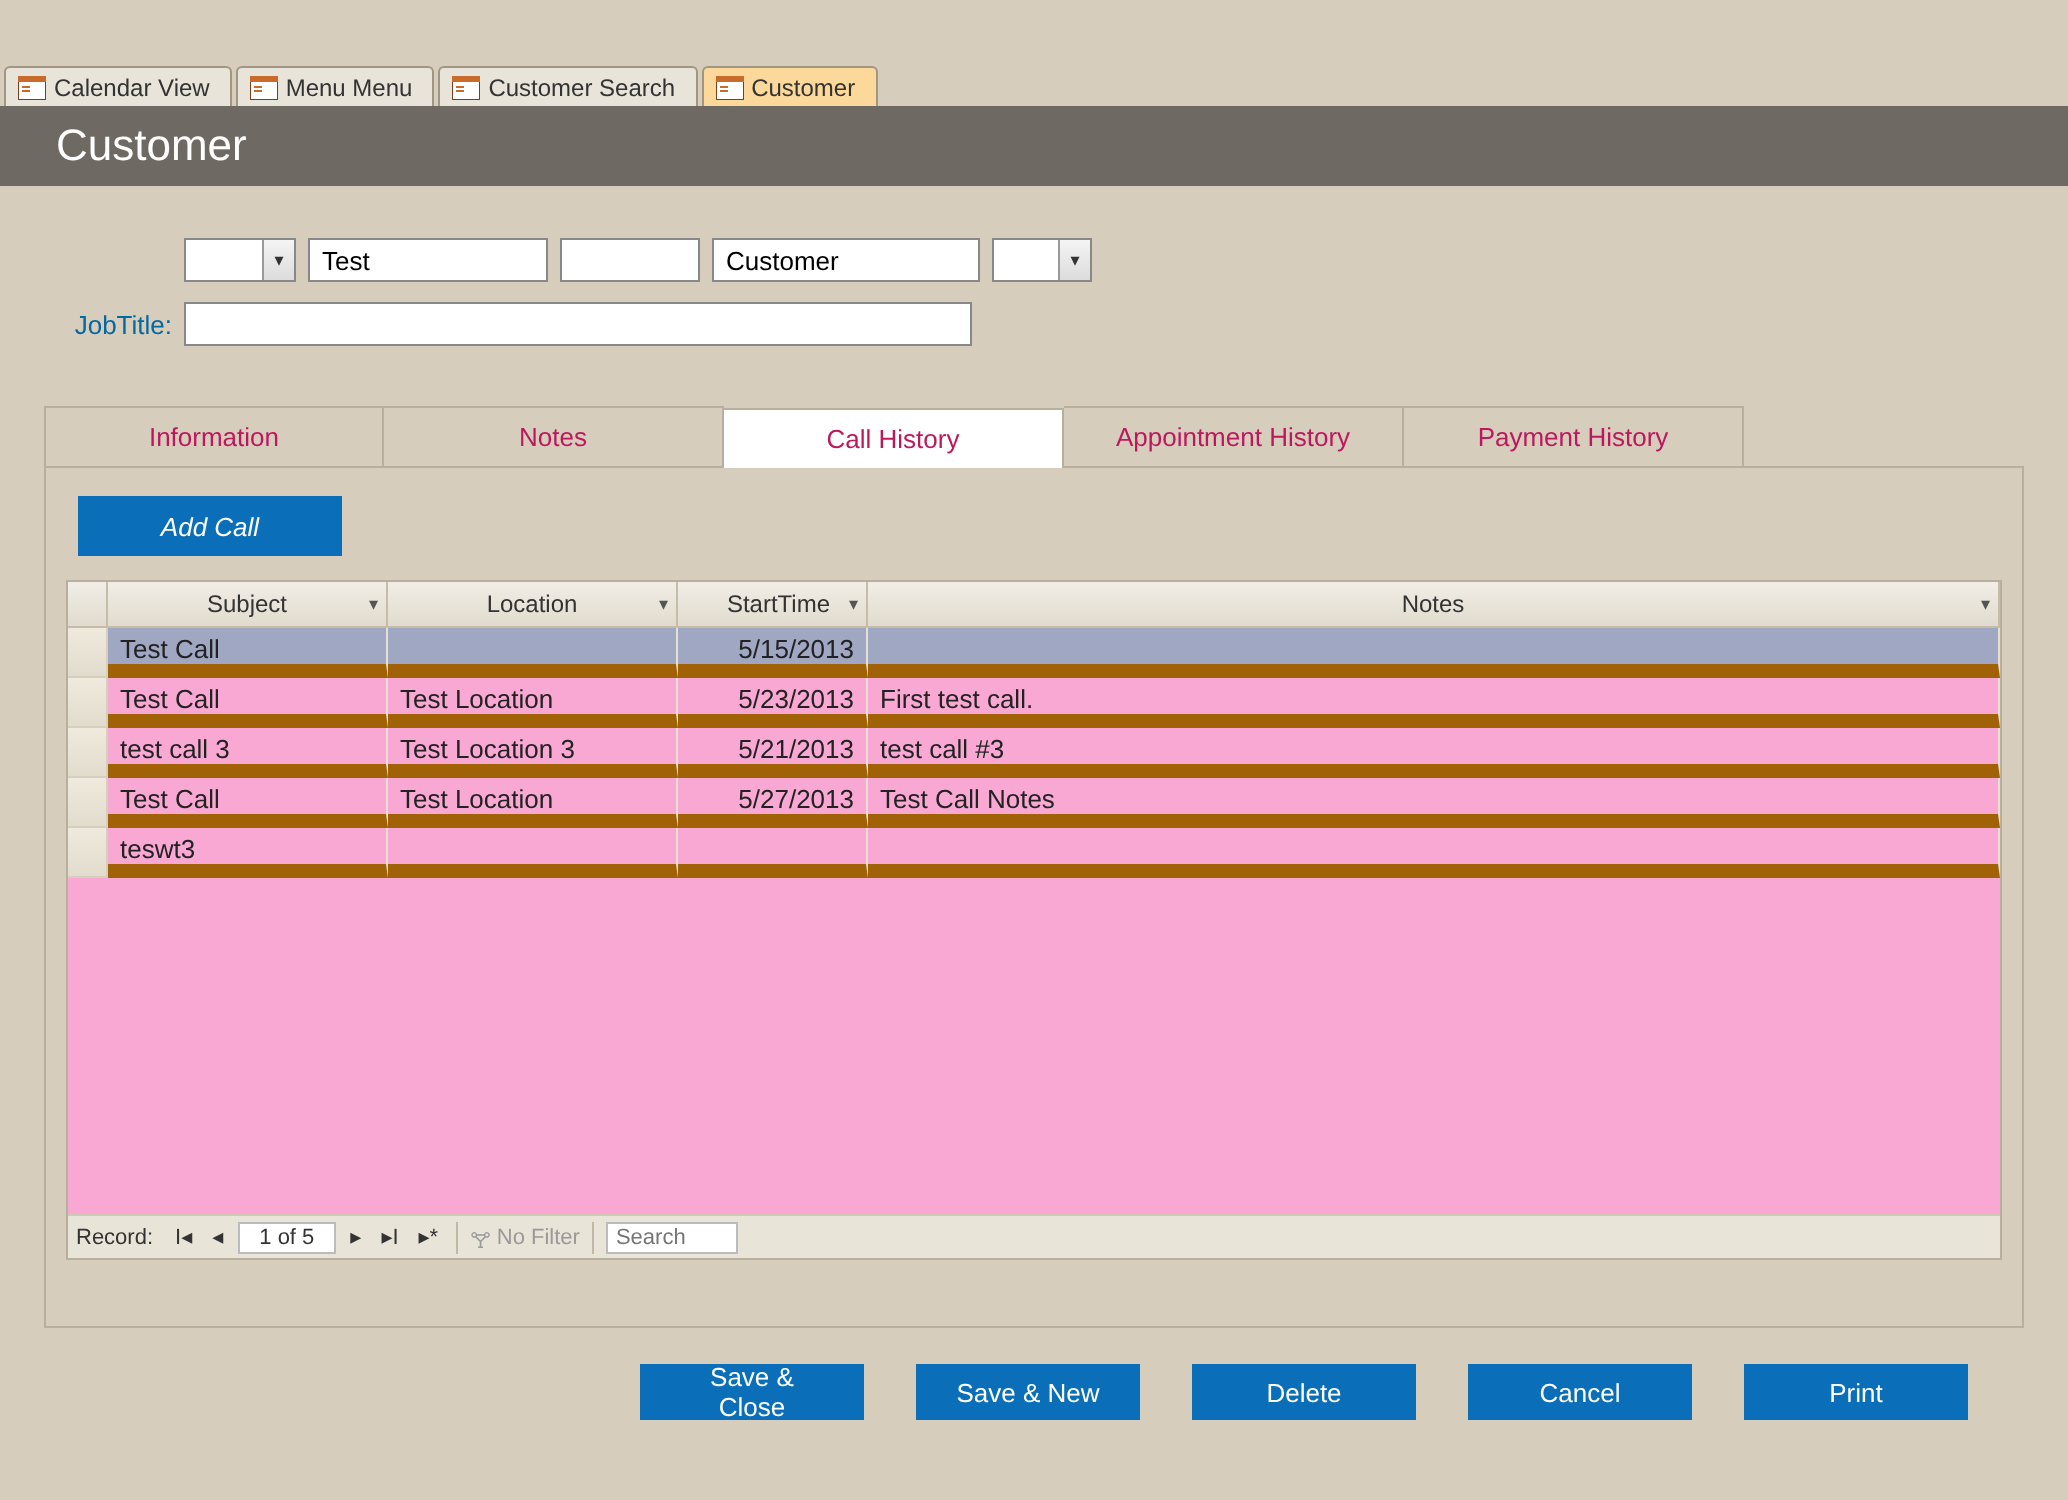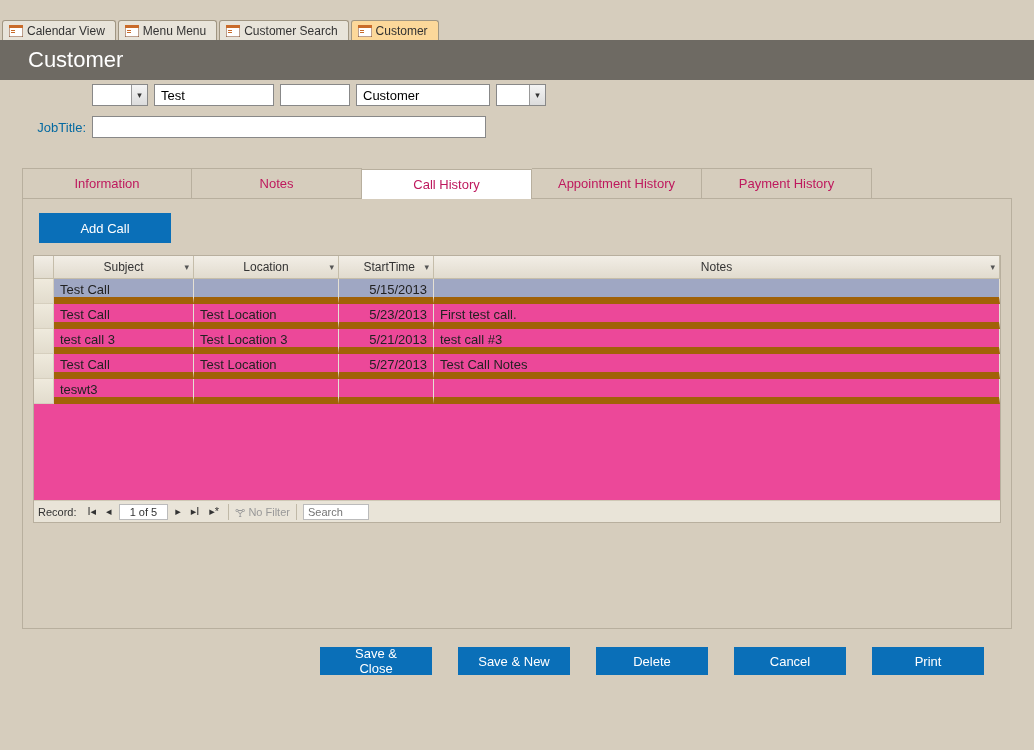--- a/index.html
+++ b/index.html
@@ -1,35 +1,35 @@
 <!DOCTYPE html>
 <html><head>
 <meta charset="utf-8">
 <style>
 * { box-sizing: border-box; margin: 0; padding: 0; font-family: "Segoe UI", Tahoma, sans-serif; }
 body { background: #d6cdbd; width: 1034px; height: 750px; overflow: hidden; font-size: 13px; }
 
 
-.tab-strip { background: #d6cdbd; height: 40px; display: flex; align-items: flex-end; padding-left: 2px; }
+.tab-strip { background: #d6cdbd; height: 21px; display: flex; align-items: flex-end; padding-left: 2px; margin-top: 32px; }
 .doc-tab {
   display: flex; align-items: center; gap: 4px;
   background: #e8e4da; border: 1px solid #a09682; border-bottom: none;
   padding: 2px 10px 2px 6px; font-size: 12px; color: #333;
   border-radius: 3px 3px 0 0; margin-right: 2px; height: 20px;
   cursor: pointer; position: relative;
 }
 .doc-tab.active { background: #fcd89a; }
 .doc-icon { width: 14px; height: 12px; display: inline-block; }
 .doc-icon svg { width: 14px; height: 12px; }
 
 
 .header-bar { background: #6e6a63; color: #fff; height: 40px; display: flex; align-items: center; padding-left: 28px; font-size: 22px; font-weight: 300; }
 
 
-.content { padding: 4px 22px 0 22px; }
+.content { padding: 26px 22px 0 22px; }
 
 
 .form-area { display: flex; gap: 20px; }
 .form-left { flex: 1; }
 .form-right { display: flex; gap: 10px; align-items: flex-start; }
 .field-row { display: flex; align-items: center; gap: 6px; margin-bottom: 10px; }
 .field-label { font-size: 13px; color: #0369a1; width: 64px; text-align: right; }
 .combo {
   display: inline-flex; align-items: center; justify-content: flex-end;
   background: #fff; border: 1px solid #888; height: 22px;
@@ -56,24 +56,24 @@
 .subtab.active { background: #fff; position: relative; top: 1px; }
 
 
 .sub-panel { background: #d6cdbd; border: 1px solid #b8af9e; border-top: none; padding: 14px 10px 6px 10px; min-height: 430px; }
 
 
 .btn-blue {
   background: #0a6fb8; color: #fff; border: none; padding: 0 18px; height: 30px;
   font-size: 13px; cursor: pointer; display: inline-flex; align-items: center; justify-content: center;
 }
-.add-call { margin-left: 6px; margin-bottom: 12px; width: 132px; }
-
-
-.grid-wrap { background: #ec4899; border: 1px solid #b8af9e; height: 268px; display: flex; flex-direction: column; }
+.add-call { margin-left: 6px; margin-bottom: 12px; width: 132px; font-style: italic; }
+
+
+.grid-wrap { background: #f9a8d4; border: 1px solid #b8af9e; height: 340px; display: flex; flex-direction: column; }
 .grid-header { display: flex; background: linear-gradient(#f2eee6,#e1dbce); border-bottom: 1px solid #c5bdaa; }
 .gh-sel { width: 20px; border-right: 1px solid #c5bdaa; }
 .gh-cell { border-right: 1px solid #c5bdaa; display: flex; align-items: center; justify-content: center; gap: 6px; padding: 4px 6px; font-size: 12px; color: #333; position: relative; }
 .gh-cell .drop { position: absolute; right: 4px; font-size: 9px; color: #555; cursor: pointer; }
 .col-subject { width: 140px; }
 .col-location { width: 145px; }
 .col-start { width: 95px; text-align: right; justify-content: flex-end; padding-right: 18px; }
 .col-notes { flex: 1; }
 .grid-body { flex: 1; overflow: auto; }
 .grid-row { display: flex; height: 25px; align-items: stretch; }

